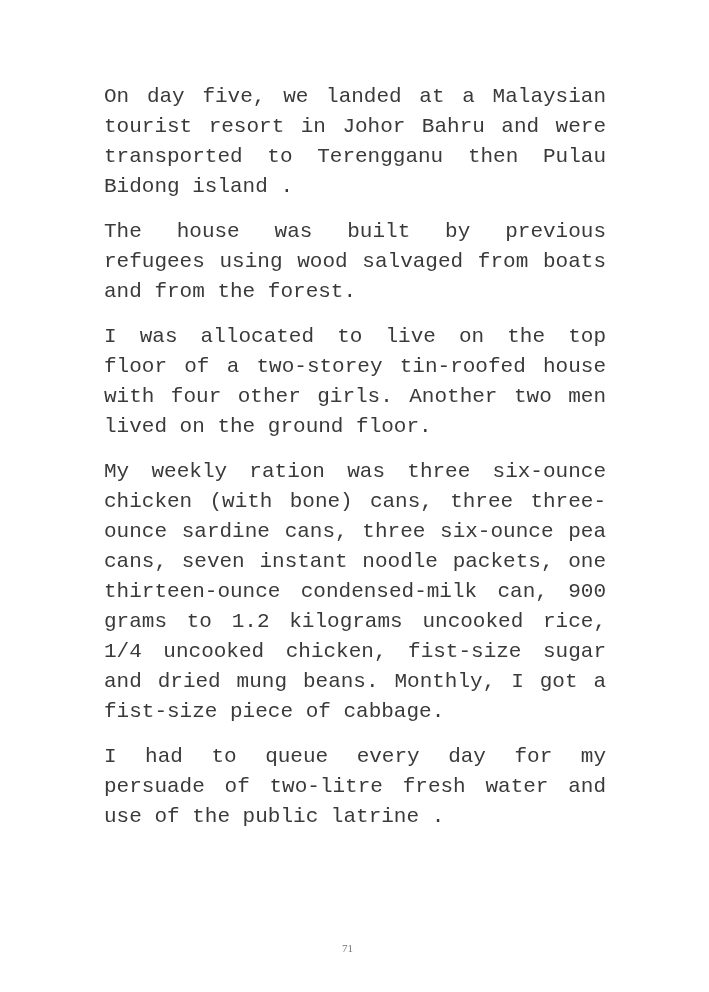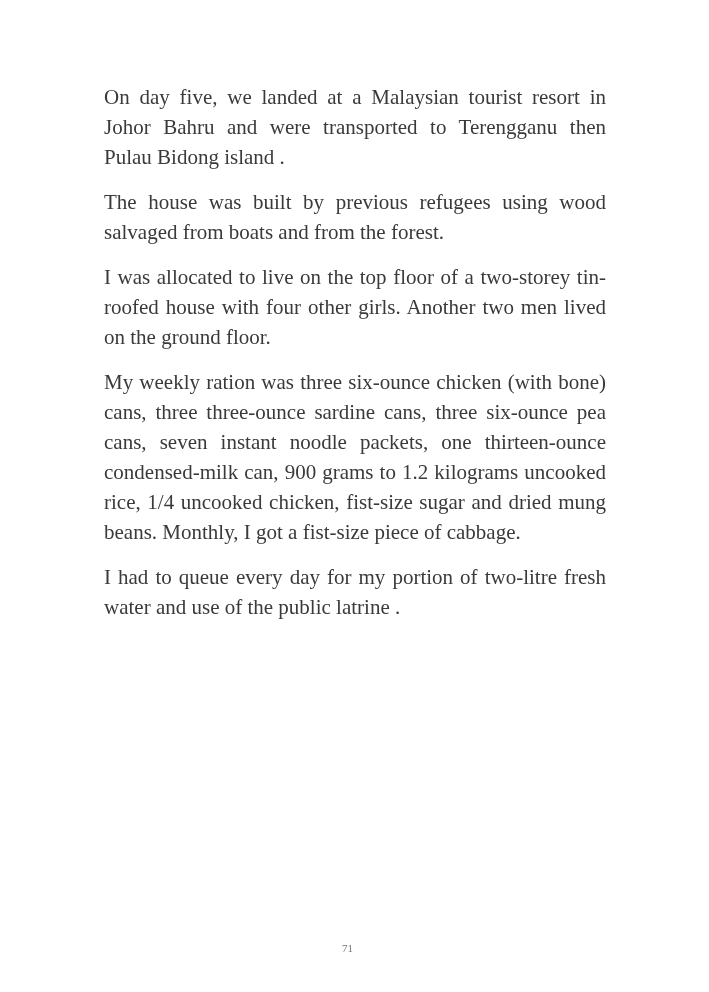--- a/index.html
+++ b/index.html
@@ -11,21 +11,21 @@
       width: 709px;
       height: 992px;
       position: relative;
       overflow: hidden;
     }
     .page {
       position: absolute;
       left: 104px;
       top: 82px;
       width: 502px;
-      font-family: Liberation Serif, serif;
+      font-family: Liberation Mono, monospace;
       font-size: 21px;
       line-height: 30px;
       color: #3a3a3a;
     }
     .para {
       margin: 0 0 15px 0;
       text-align: justify;
       text-align-last: left;
     }
     .page-number {
@@ -40,16 +40,16 @@
     }
   </style>
 </head>
 <body>
 
 <div class="page">
   <p class="para">On day five, we landed at a Malaysian tourist resort in Johor Bahru and were transported to Terengganu then Pulau Bidong island .</p>
   <p class="para">The house was built by previous refugees using wood salvaged from boats and from the forest.</p>
   <p class="para">I was allocated to live on the top floor of a two-storey tin-roofed house with four other girls. Another two men lived on the ground floor.</p>
   <p class="para">My weekly ration was three six-ounce chicken (with bone) cans, three three-ounce sardine cans, three six-ounce pea cans, seven instant noodle packets, one thirteen-ounce condensed-milk can, 900 grams to 1.2 kilograms uncooked rice, 1/4 uncooked chicken, fist-size sugar and dried mung beans. Monthly, I got a fist-size piece of cabbage.</p>
-  <p class="para">I had to queue every day for my portion of two-litre fresh water and use of the public latrine .</p>
+  <p class="para">I had to queue every day for my persuade of two-litre fresh water and use of the public latrine .</p>
 </div>
 
 <div class="page-number">71</div>
 
 </body></html>

